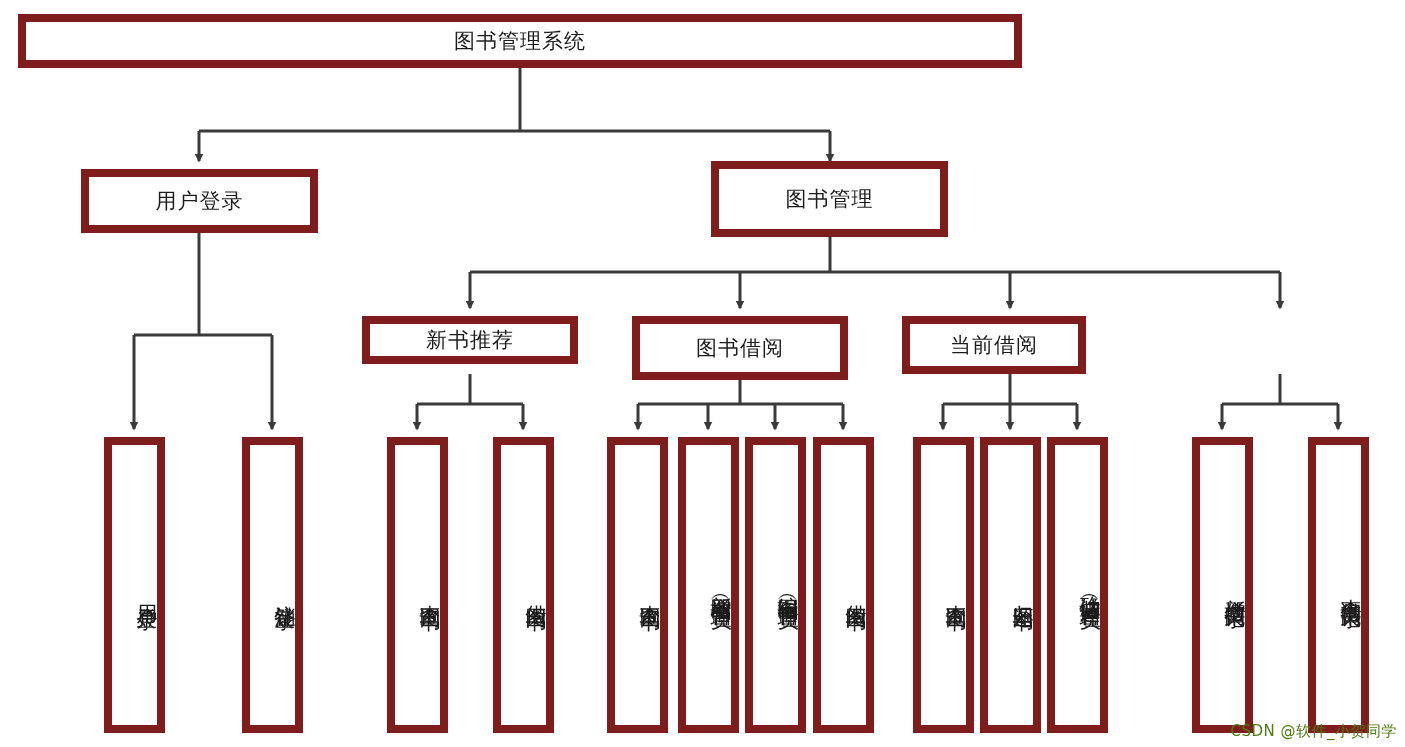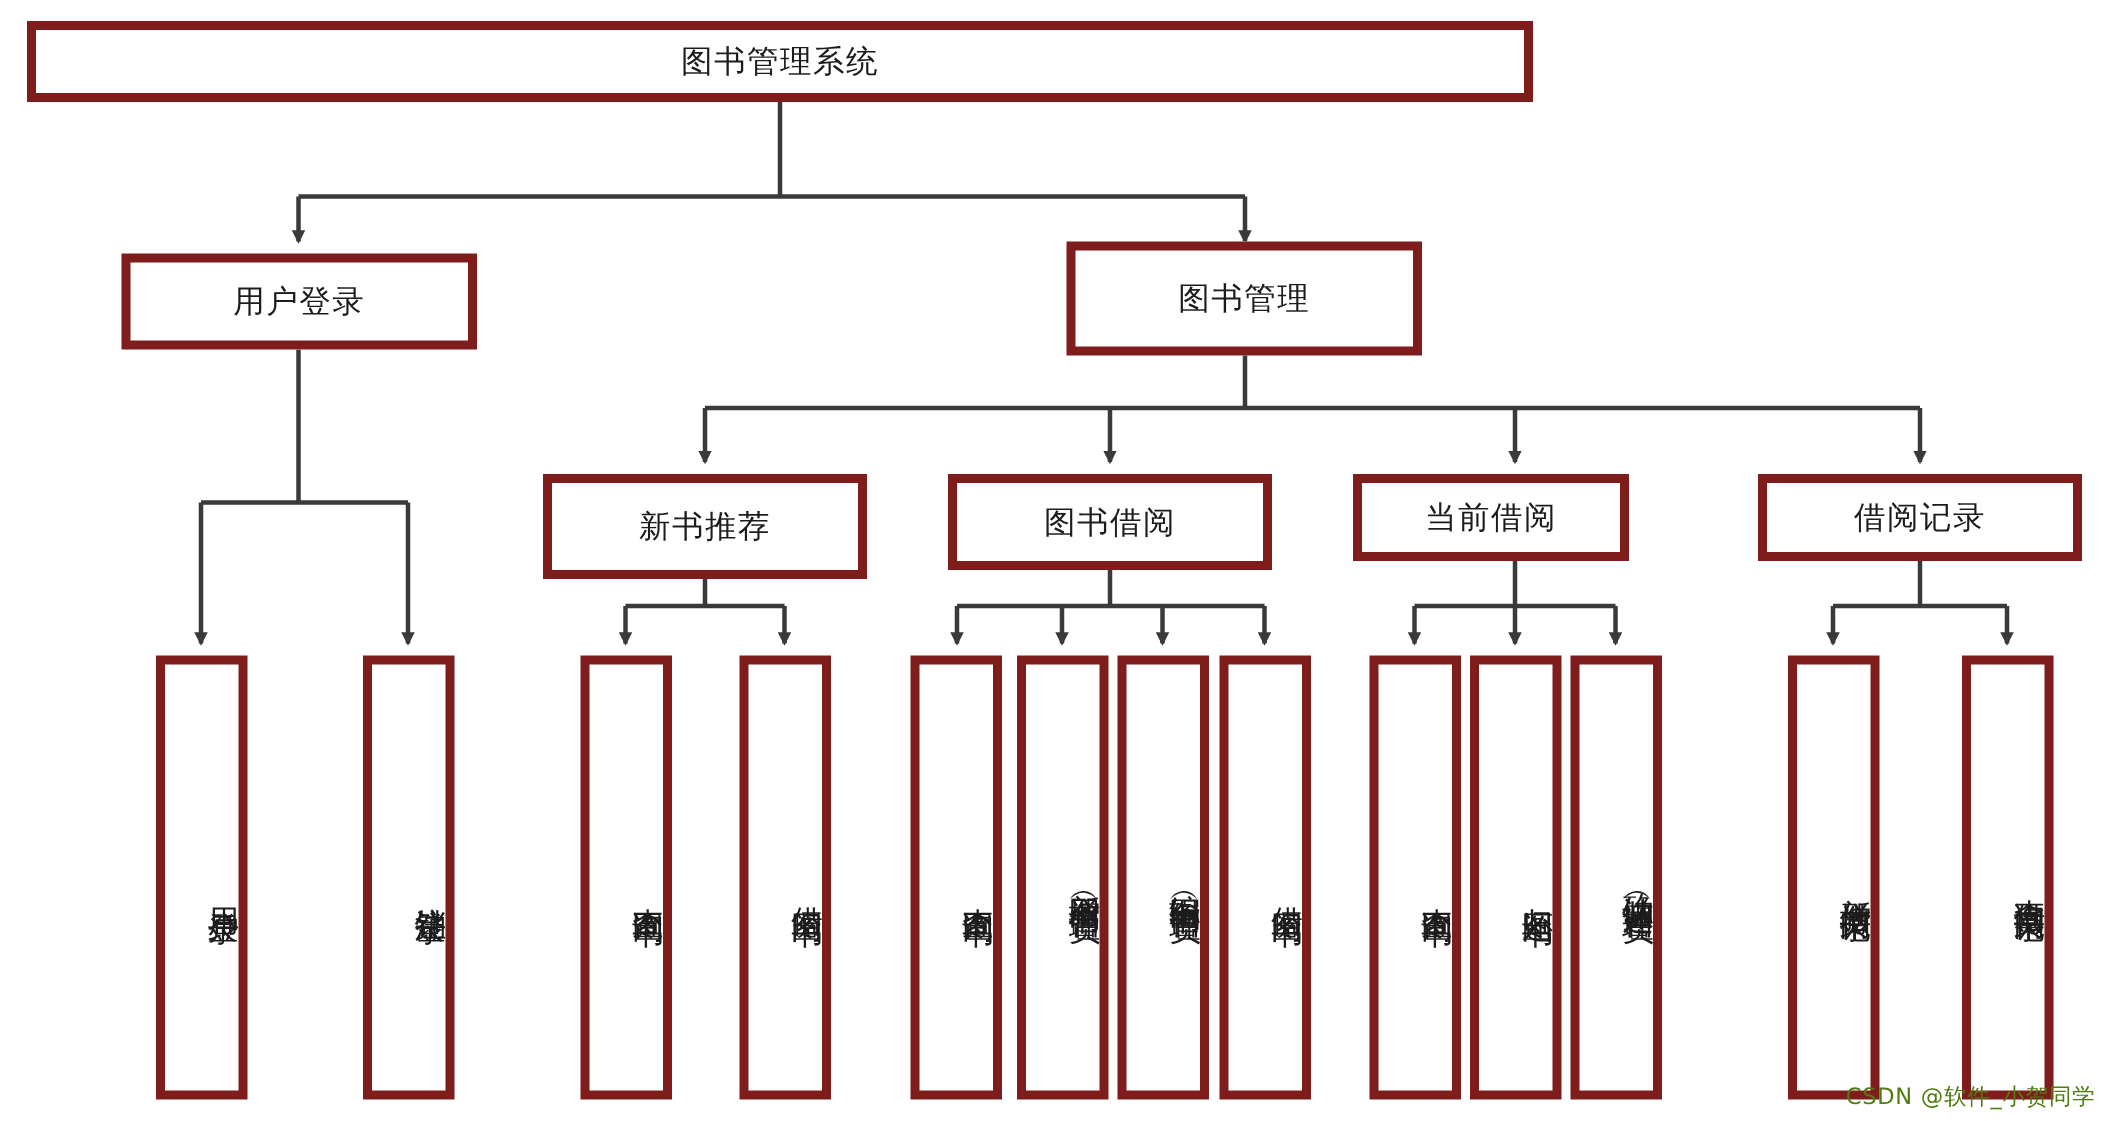--- a/index.html
+++ b/index.html
@@ -24,21 +24,21 @@
     left: 0;
     top: 0;
     width: 1405px;
     height: 747px;
     pointer-events: none;
   }
   .node {
     position: absolute;
     box-sizing: border-box;
     background: #ffffff;
-    border: 6px solid #7f1d1d;
+    border: 8px solid #7f1d1d;
     display: flex;
     align-items: center;
     justify-content: center;
     color: #1c1c1c;
   }
   .node.h {
     font-size: 21px;
     letter-spacing: 1px;
   }
   .node.v {
@@ -127,31 +127,28 @@
     <span class="node-label">图书管理系统</span>
   </div>
 
   <div class="node h" style="left:81px; top:169px; width:237px; height:64px;">
     <span class="node-label">用户登录</span>
   </div>
   <div class="node h" style="left:711px; top:161px; width:237px; height:76px;">
     <span class="node-label">图书管理</span>
   </div>
 
-  <div class="node h" style="left:362px; top:316px; width:216px; height:70px;">
+  <div class="node h" style="left:362px; top:316px; width:216px; height:48px;">
     <span class="node-label">新书推荐</span>
   </div>
   <div class="node h" style="left:632px; top:316px; width:216px; height:64px;">
     <span class="node-label">图书借阅</span>
   </div>
   <div class="node h" style="left:902px; top:316px; width:184px; height:58px;align-items:center;">
     <span class="node-label">当前借阅</span>
-  </div>
-  <div class="node h" style="left:1172px; top:316px; width:216px; height:58px;">
-    <span class="node-label">借阅记录</span>
   </div>
 
   <div class="node v" style="left:104px; top:437px; width:61px; height:296px;">
     <span class="node-label">用户登录</span>
   </div>
   <div class="node v" style="left:242px; top:437px; width:61px; height:296px;">
     <span class="node-label">注销登录</span>
   </div>
 
   <div class="node v" style="left:387px; top:437px; width:61px; height:296px;">

